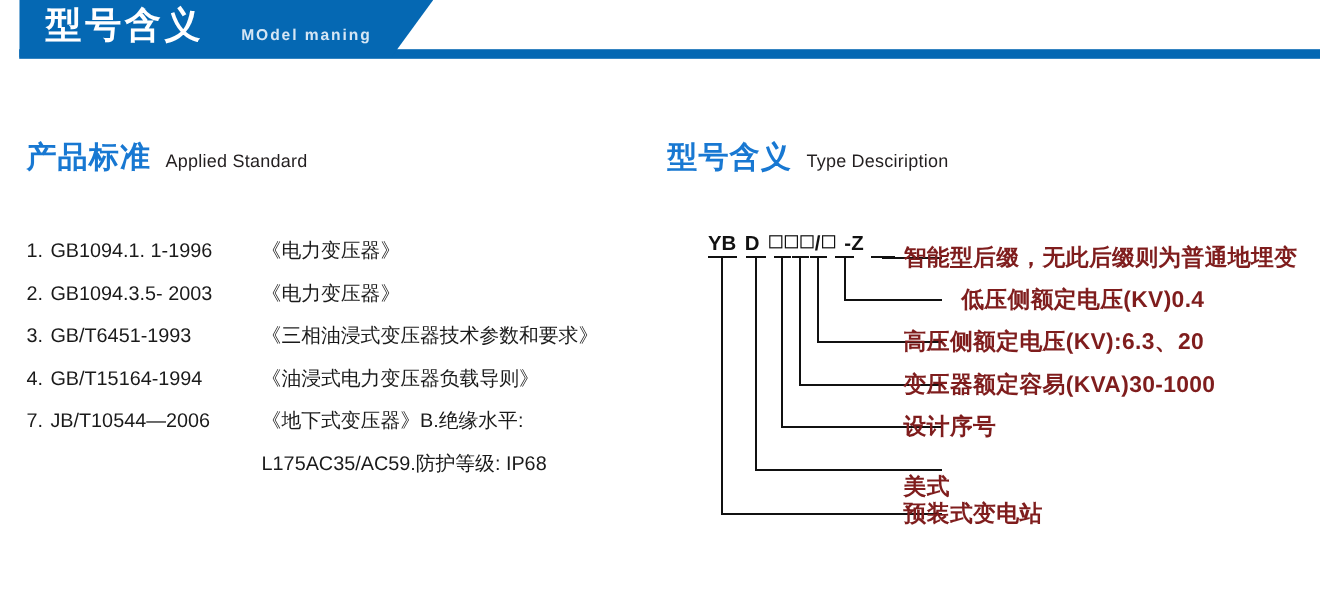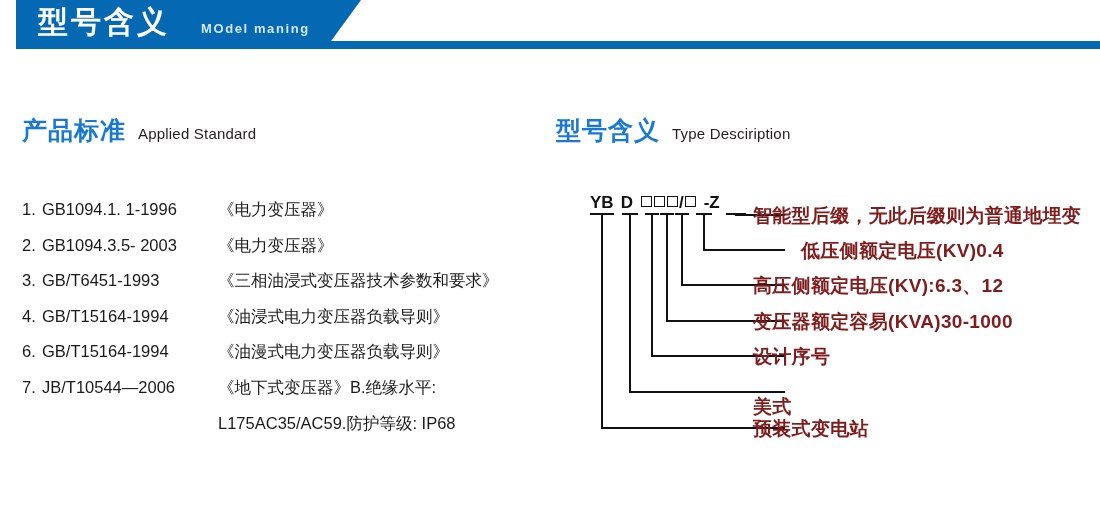--- a/index.html
+++ b/index.html
@@ -104,21 +104,20 @@
 
 <div class="sec-title-wrap" id="type-title">
   <span class="sec-cn">型号含义</span><span class="sec-en">Type Desciription</span>
 </div>
 
 <div id="std-list">
     <div class="std-row"><span class="std-idx">1.</span><span class="std-code">GB1094.1. 1-1996</span><span class="std-name">《电力变压器》</span></div>
     <div class="std-row"><span class="std-idx">2.</span><span class="std-code">GB1094.3.5- 2003</span><span class="std-name">《电力变压器》</span></div>
     <div class="std-row"><span class="std-idx">3.</span><span class="std-code">GB/T6451-1993</span><span class="std-name">《三相油浸式变压器技术参数和要求》</span></div>
     <div class="std-row"><span class="std-idx">4.</span><span class="std-code">GB/T15164-1994</span><span class="std-name">《油浸式电力变压器负载导则》</span></div>
-    <div class="std-row"><span class="std-idx">6.</span><span class="std-code">GB/T15164-1994</span><span class="std-name">《油漫式电力变压器负载导则》</span></div>
     <div class="std-row"><span class="std-idx">7.</span><span class="std-code">JB/T10544—2006</span><span class="std-name">《地下式变压器》B.绝缘水平:</span></div>
     <div class="std-cont">L175AC35/AC59.防护等级: IP68</div>
   </div>
 
 <div id="code-wrap">
 
   <div id="code-text">
     <span>YB</span><span class="sp"></span><span>D</span><span class="sp"></span><span class="box"></span><span class="box"></span><span class="box"></span><span>/</span><span class="box"></span><span class="sp"></span><span>-Z</span>
   </div>
 
@@ -140,18 +139,18 @@
       <path d="M94 22 V93  H197"></path>
       <path d="M116 22 V58 H197"></path>
       <path d="M148 22 V23 H197"></path>
     </g>
   </svg>
 </div>
 
 <div id="labels">
     <div class="callout" style="top: 16px; left: 0px;">智能型后缀，无此后缀则为普通地埋变</div>
     <div class="callout" style="top: 51px; left: 5px; margin-left: 43px;">低压侧额定电压(KV)0.4</div>
-    <div class="callout" style="top: 86px; left: 0px;">高压侧额定电压(KV):6.3、12</div>
+    <div class="callout" style="top: 86px; left: 0px;">高压侧额定电压(KV):6.3、20</div>
     <div class="callout" style="top: 122px; left: 0px;">变压器额定容易(KVA)30-1000</div>
     <div class="callout" style="top: 157px; left: 0px;">设计序号</div>
     <div class="callout" style="top: 207px; left: 0px;">美式</div>
     <div class="callout" style="top: 229px; left: 0px;">预装式变电站</div>
   </div>
 
 </body></html>

